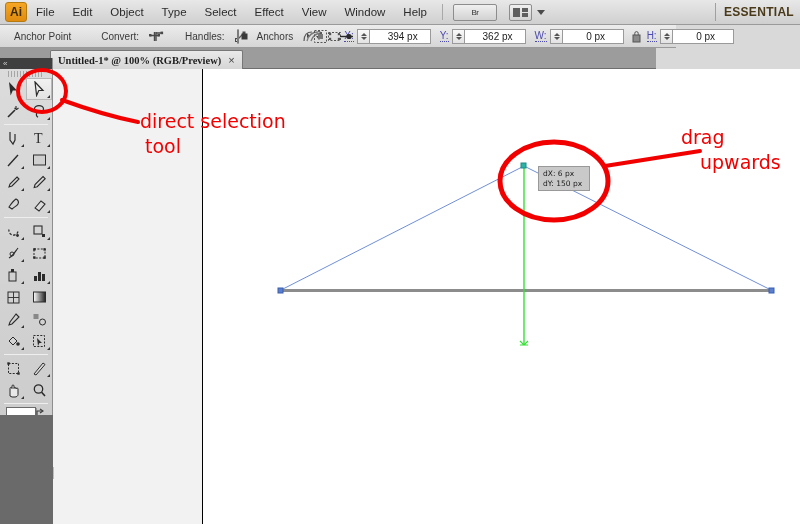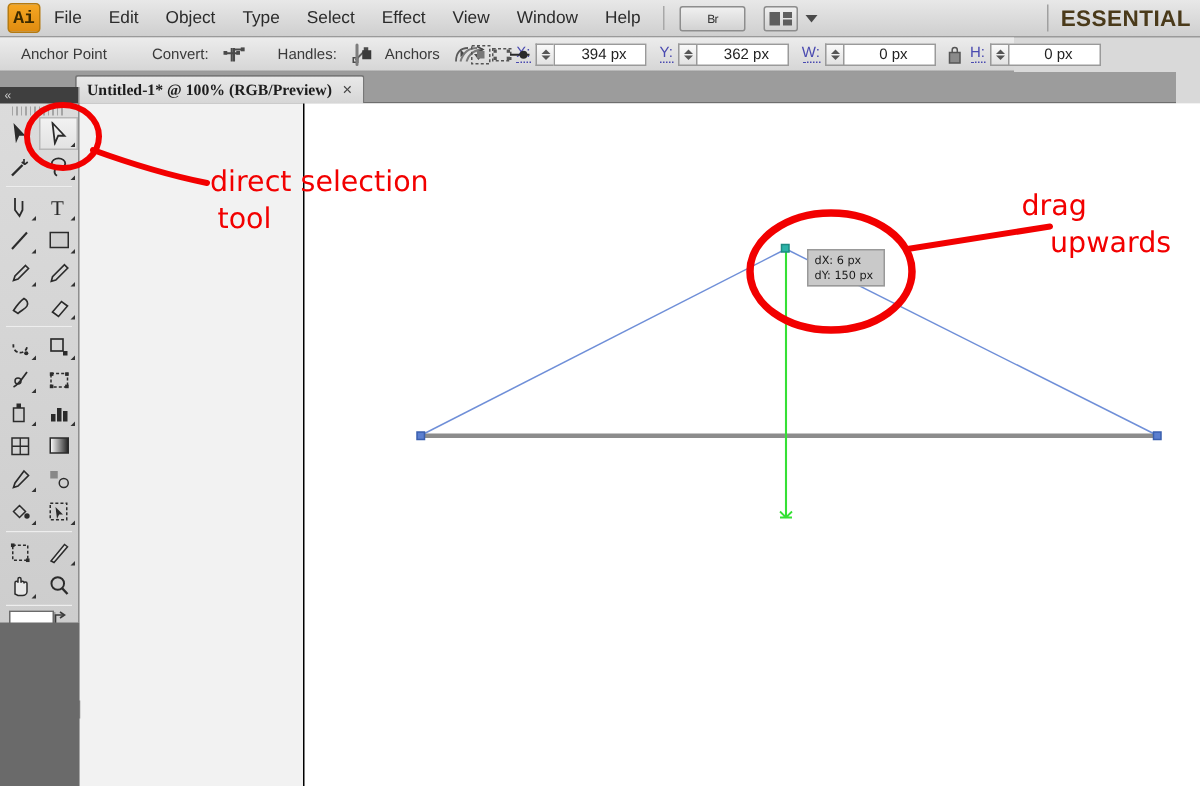--- a/index.html
+++ b/index.html
@@ -7,38 +7,38 @@
     font-family:"Liberation Sans", sans-serif; }
   #app { position:relative; width:800px; height:524px; background:#d9d9d9; }
 
   
   .menubar { position:absolute; left:0; top:0; width:800px; height:25px;
     background:linear-gradient(#e8e8e8,#cfcfcf); border-bottom:1px solid #9a9a9a;
     display:flex; align-items:center; }
   .ai-logo { width:22px; height:20px; margin-left:5px; border-radius:3px;
     background:linear-gradient(#f5a623,#e08c10); color:#3c2a00; font-weight:bold;
     font-size:12px; display:flex; align-items:center; justify-content:center;
-    border:1px solid #b57a10; font-family:Liberation Mono, monospace; }
+    border:1px solid #b57a10; font-family:Liberation Sans, sans-serif; }
   .menu-item { font-size:11.5px; color:#2b2b2b; padding:0 9px; line-height:25px;
     white-space:nowrap; }
   .menu-sep { width:1px; height:16px; background:#a8a8a8; margin:0 6px; }
   .br-btn { width:44px; height:17px; border:1px solid #8d8d8d; border-radius:2px;
     background:linear-gradient(#f0f0f0,#d2d2d2); font-size:8px; color:#333;
     display:flex; align-items:center; justify-content:center; margin-left:4px;
     letter-spacing:-0.5px; }
   .arrange-btn { width:23px; height:17px; border:1px solid #8d8d8d; border-radius:2px;
     background:linear-gradient(#f0f0f0,#d2d2d2); margin-left:12px; position:relative; }
   .arrange-btn i { position:absolute; background:#5e5e5e; }
   .arrange-btn i:nth-child(1){ left:3px; top:3px; width:7px; height:9px; }
   .arrange-btn i:nth-child(2){ left:12px; top:3px; width:6px; height:4px; }
   .arrange-btn i:nth-child(3){ left:12px; top:8px; width:6px; height:4px; }
   .tri-down { width:0;height:0;border-left:4px solid transparent;
     border-right:4px solid transparent;border-top:5px solid #4a4a4a; margin-left:5px; }
   .ess-sep { width:1px; height:18px; background:#a0a0a0; margin-left:auto; }
-  .essentials { font-size:15px; font-weight:bold; color:#4a3a1a; padding:0 6px 0 8px;
+  .essentials { font-size:12px; font-weight:bold; color:#4a3a1a; padding:0 6px 0 8px;
     letter-spacing:0.3px; }
 
   
   .controlbar { position:absolute; left:0; top:25px; width:676px; height:23px;
     background:linear-gradient(#ececec,#d6d6d6); border-bottom:1px solid #9a9a9a;
     display:flex; align-items:center; font-size:10px; color:#333; }
   .grip { width:7px; height:16px; margin:0 5px 0 3px;
     background-image:repeating-linear-gradient(90deg,#9a9a9a 0 1px,transparent 1px 3px);}
   .cb-label { font-size:10px; color:#3a3a3a; margin:0 6px; white-space:nowrap; }
   .cb-ico { width:15px; height:15px; margin:0 2px; position:relative;
@@ -52,21 +52,21 @@
     background:linear-gradient(#fafafa,#e2e2e2); position:relative; }
   .stepper b { position:absolute; left:3px; width:0;height:0;
     border-left:3px solid transparent;border-right:3px solid transparent; }
   .stepper b.up { top:3px; border-bottom:3px solid #555; }
   .stepper b.dn { bottom:3px; border-top:3px solid #555; }
   .txtbox { width:62px; height:15px; border:1px solid #9a9a9a; background:#fff;
     font-size:10px; color:#222; padding-left:6px; line-height:13px;text-align:center; }
   .lock-ico { width:9px; height:13px; margin:0 3px 0 8px; position:relative; }
 
   
-  .tabbar { position:absolute; left:0; top:48px; width:784px; height:21px;
+  .tabbar { position:absolute; left:0; top:48px; width:656px; height:21px;
     background:#9c9c9c; border-bottom:1px solid #6e6e6e;padding-left:30px; }
   .doctab { position:absolute; left:50px; top:2px; height:19px;
     background:linear-gradient(#e9e9e9,#d6d6d6); border:1px solid #777;
     border-bottom:none; border-radius:2px 2px 0 0; padding:0 7px;
     display:flex; align-items:center; gap:7px; }
   .doctab span.t { font-size:10.5px; color:#1d1d1d; font-weight:bold;
     font-family:"Liberation Serif", serif; }
   .doctab span.x { font-size:11px; color:#444; }
 
   

